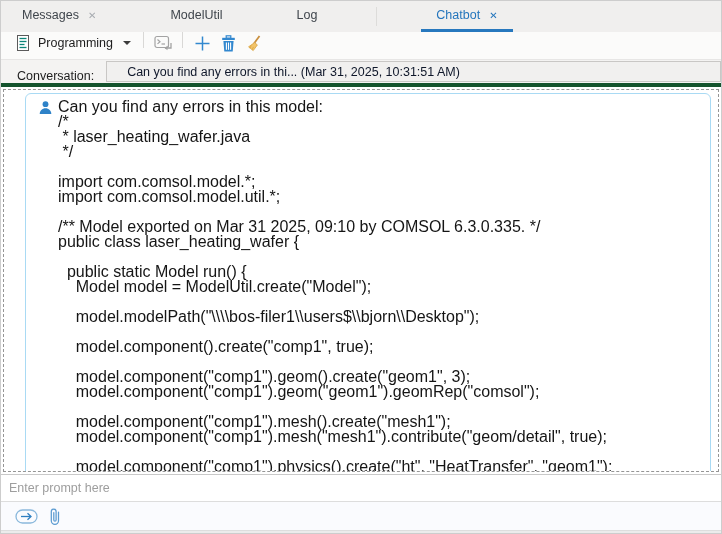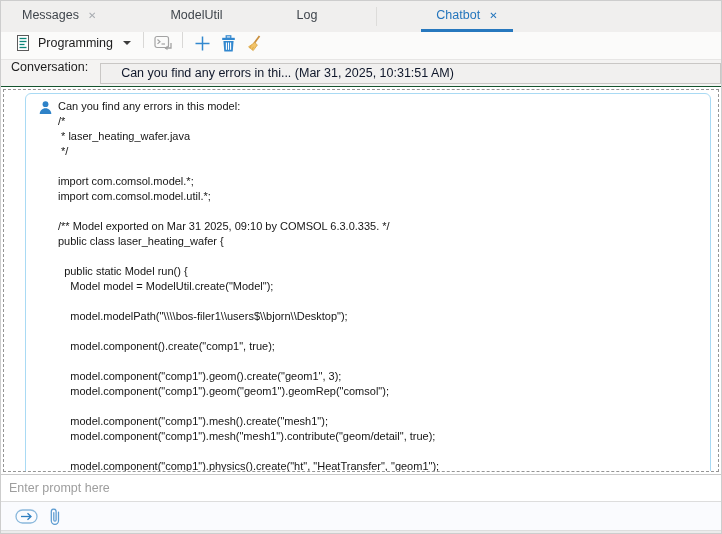--- a/index.html
+++ b/index.html
@@ -58,23 +58,23 @@
   }
   .tb-sep { width: 1px; height: 16px; background: #d9d8d6; margin: 0 8px; }
   .tb-icon { display: flex; align-items: center; justify-content: center;
              width: 22px; height: 22px; }
   .tb-icon + .tb-icon { margin-left: 4px; }
 
   
   .conv-row {
     height: 27px; flex: 0 0 27px;
     background: #f4f3f2;
-    border-bottom: 1px solid #14532d;
-    display: flex; align-items: flex-start;
-    padding-left: 10px;
+    border-bottom: 4px solid #14532d;
+    display: flex; align-items: flex-end;
+    padding-left: 16px;
   }
   .conv-label { font-size: 12.5px; color: #1d1d1d; margin-right: 12px; }
   .conv-select {
     flex: 1; height: 21px; align-self: center;
     background: #f1f0ef;
     border: 1px solid #c9c7c5;
     display: flex; align-items: center;
     padding-left: 20px;
     font-size: 12.5px; color: #0f172a;
     margin-right: 0;
@@ -99,21 +99,21 @@
     border-radius: 6px;
     min-height: 500px;
     background: #ffffff;
     padding: 5px 10px 10px 32px;
   }
   .avatar {
     position: absolute; left: 12px; top: 6px;
     width: 15px; height: 15px;
   }
   .msg-text {
-    font-size: 11px; line-height: 15px; color: #151515;
+    font-size: 16px; line-height: 15px; color: #151515;
     white-space: pre-wrap;
   }
 
   
   .prompt-row {
     height: 27px; flex: 0 0 27px;
     background: #ffffff;
     border-top: 1px solid #c9c9c9;
     display: flex; align-items: center;
   }

